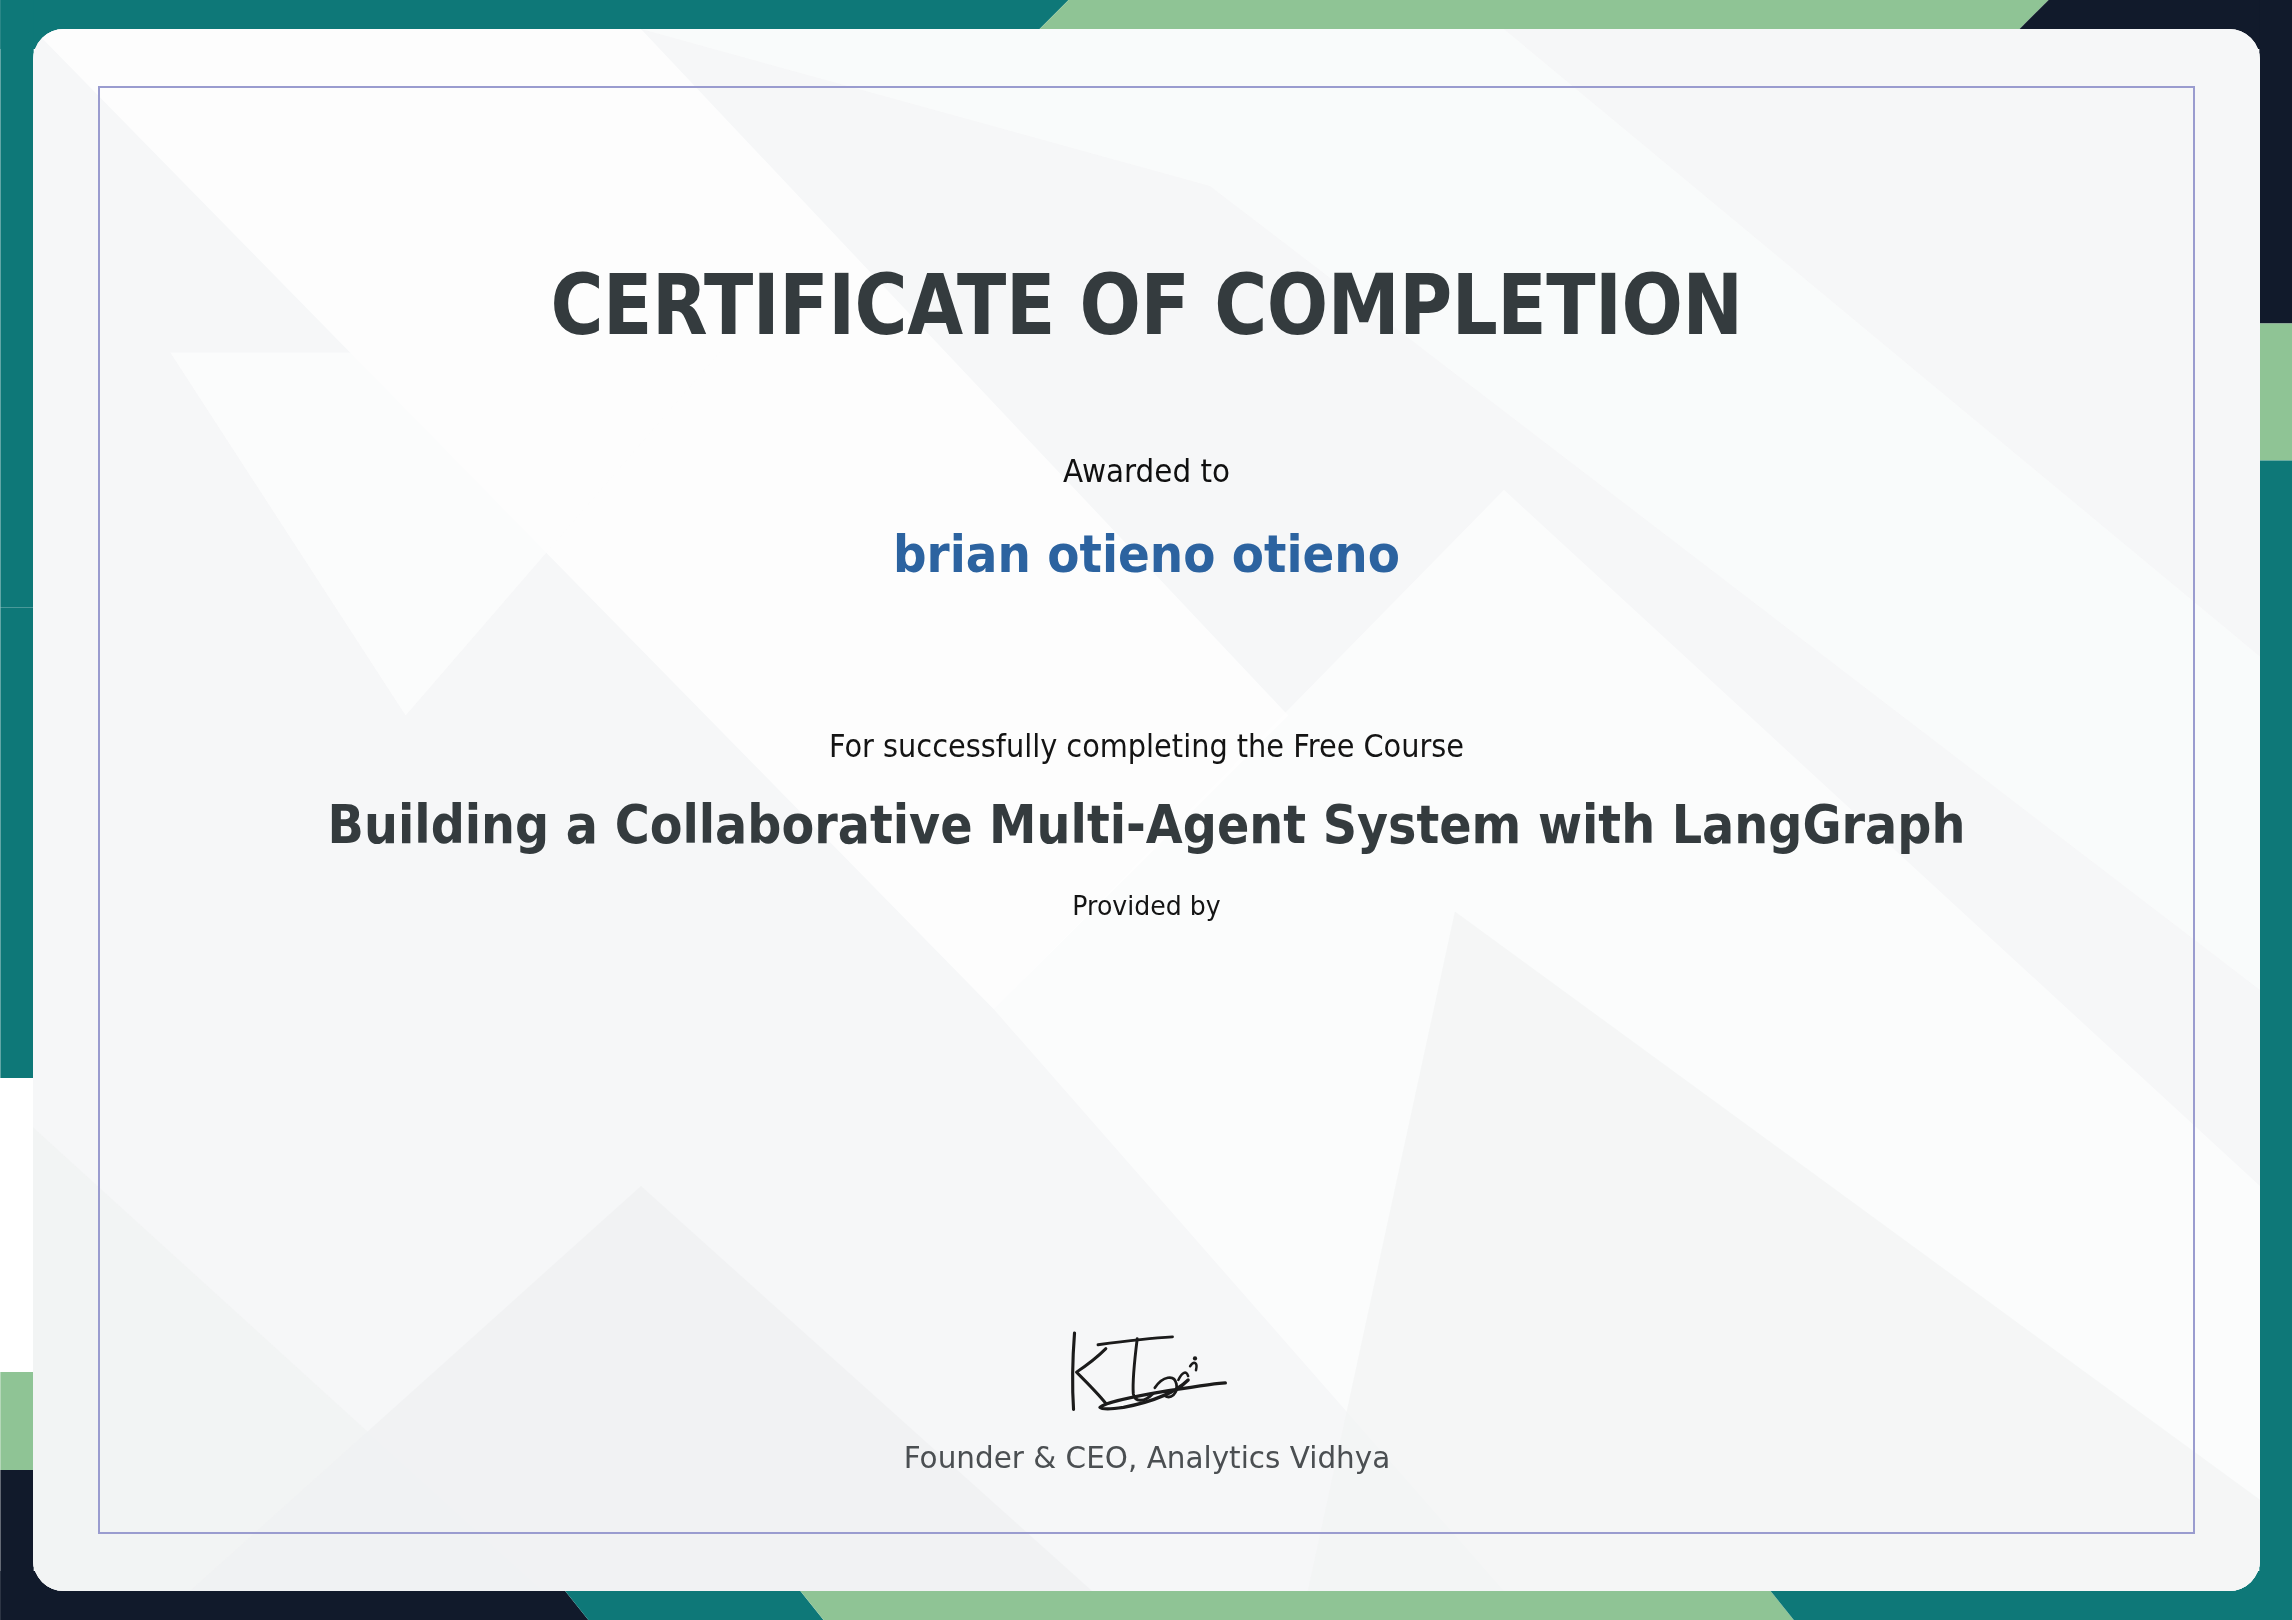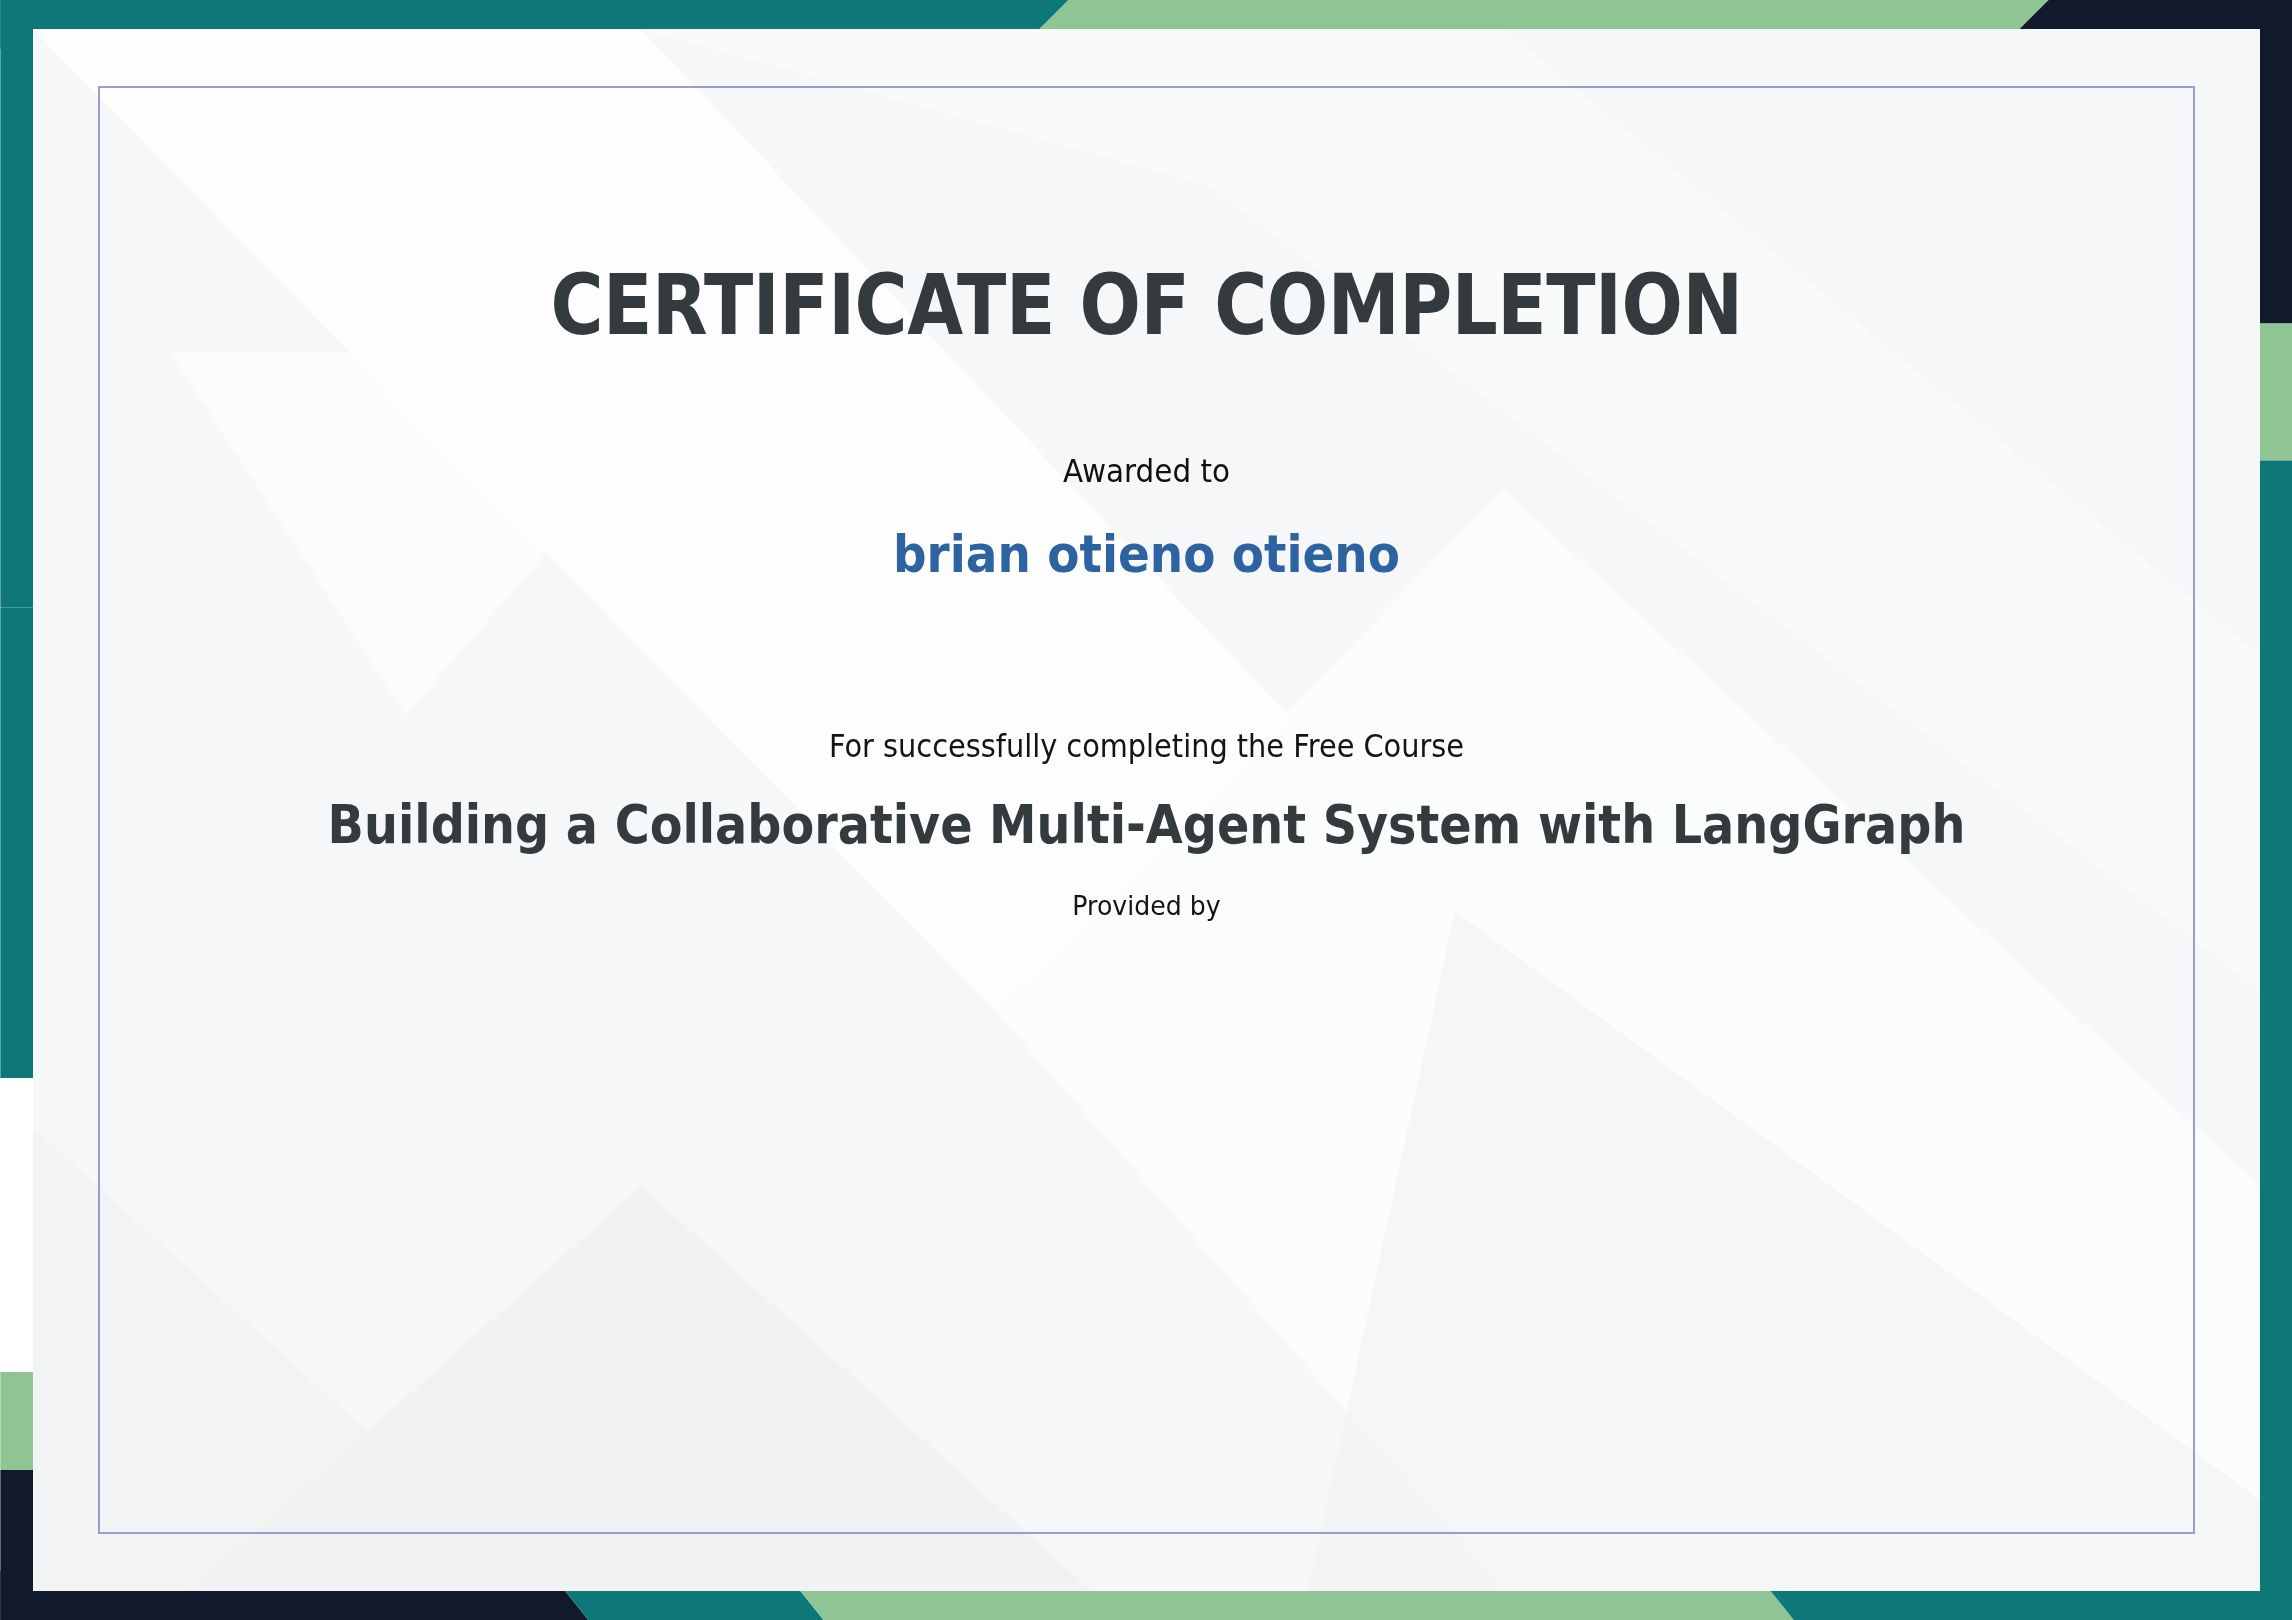--- a/index.html
+++ b/index.html
@@ -33,20 +33,21 @@
   
   .paper {
     position: absolute;
     left: 33px;
     top: 29px;
     right: 33px;
     bottom: 29px;
     background: #f7f8f9;
     z-index: 2;
     overflow: hidden;
+    border-radius: 31px;
   }
 
   
   .watermark-layer {
     position: absolute;
     inset: 0;
     z-index: 1;
     pointer-events: none;
   }
   .watermark-layer svg {
@@ -266,19 +267,44 @@
 
       <div class="recipient">brian otieno otieno</div>
 
       <div class="completion-line">For successfully completing the Free Course</div>
 
       <div class="course-name">Building a Collaborative Multi-Agent System with LangGraph</div>
 
       <div class="provided-label">Provided by</div>
 
 
+      <div class="signature-block">
+        <svg class="signature-mark" viewBox="0 0 340 120" xmlns="http://www.w3.org/2000/svg">
+          <g fill="none" stroke="#1b1b1b" stroke-linecap="round" stroke-linejoin="round">
+
+            <path d="M96,14 C94,40 93,62 95,92" stroke-width="3.2"></path>
+
+            <path d="M128,30 C120,38 110,46 98,54" stroke-width="3"></path>
+
+            <path d="M99,55 C110,66 120,76 128,86" stroke-width="3"></path>
+
+            <path d="M120,26 C150,22 178,19 196,18" stroke-width="3"></path>
+
+            <path d="M160,20 C157,44 155,62 156,76 C158,86 168,84 176,76" stroke-width="3"></path>
+
+            <path d="M178,70 C186,58 198,56 200,66 C202,76 194,82 188,78" stroke-width="2.8"></path>
+            <path d="M202,62 C206,54 210,52 212,58" stroke-width="2.6"></path>
+            <path d="M214,48 C218,42 222,44 220,52" stroke-width="2.6"></path>
+
+            <circle cx="219" cy="40" r="2.2" fill="#1b1b1b" stroke="none"></circle>
+
+            <path d="M212,62 C200,74 176,84 146,90 C132,92 124,92 122,90 C126,86 150,80 192,73 C224,68 246,65 250,65" stroke-width="3.4"></path>
+          </g>
+        </svg>
+        <div class="signature-caption">Founder &amp; CEO, Analytics Vidhya</div>
+      </div>
 
 
 
     </div>
   </div>
 </div>
 
 
 </body></html>

